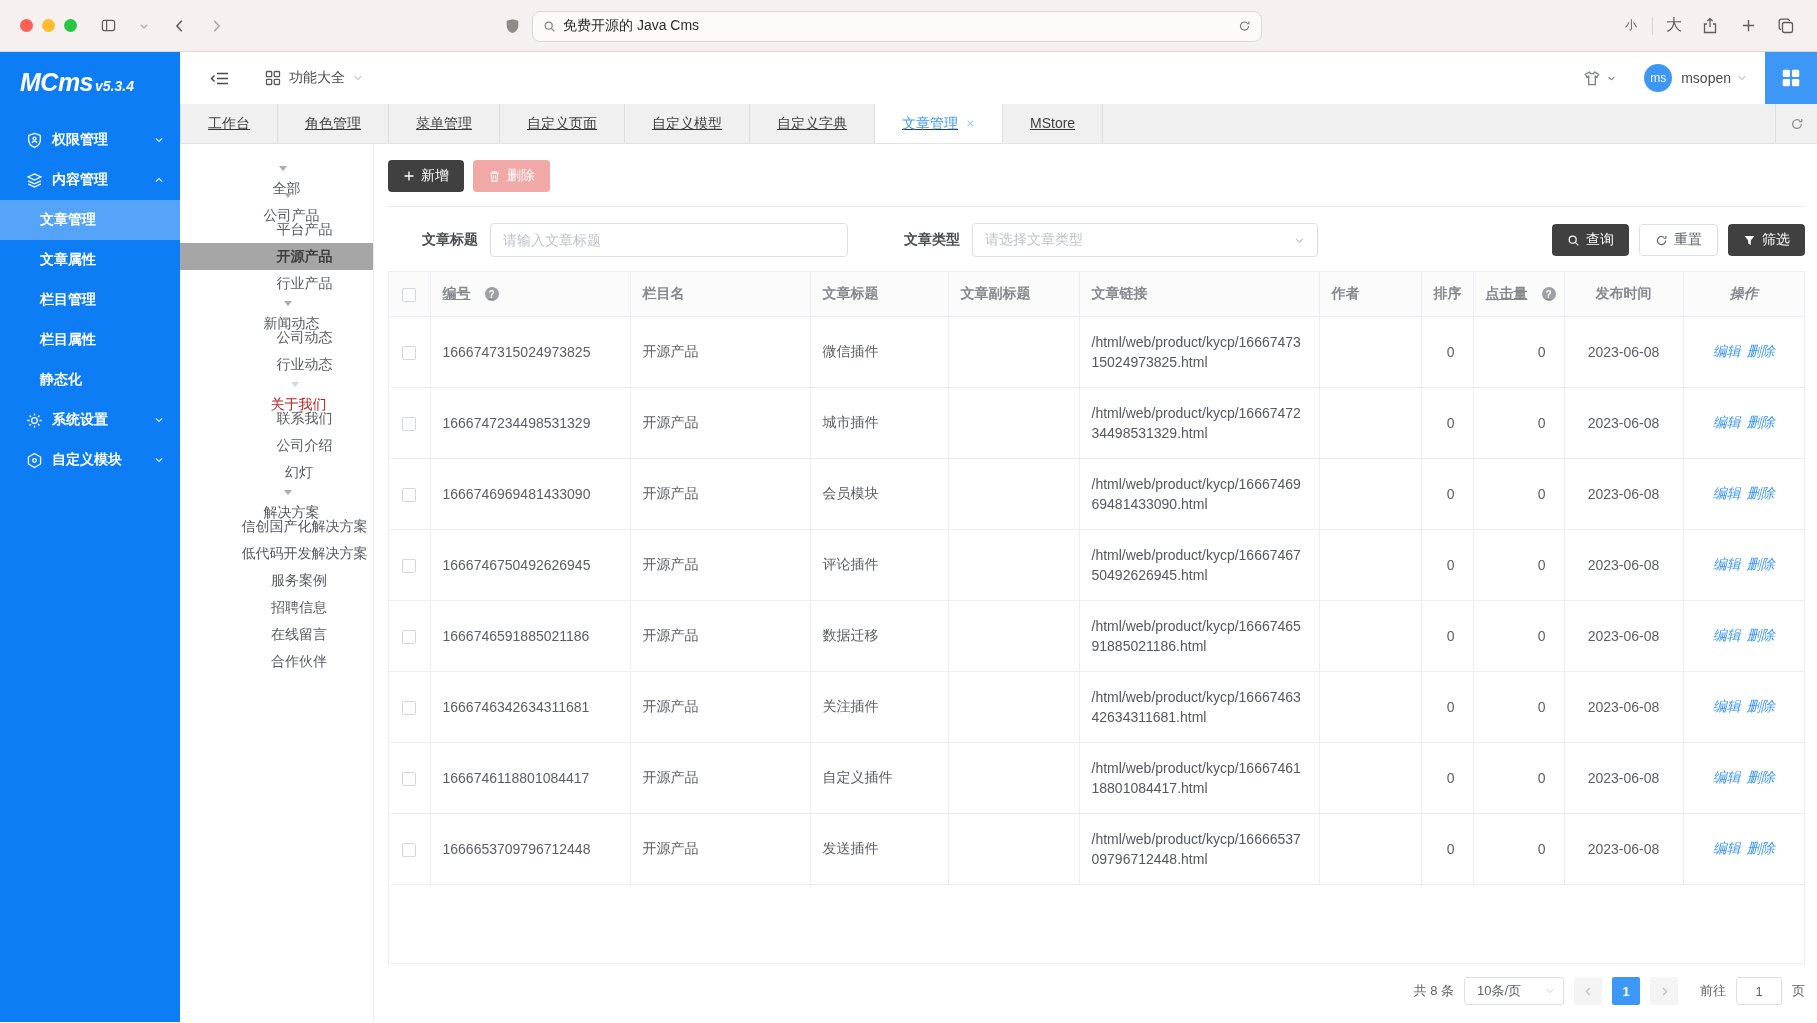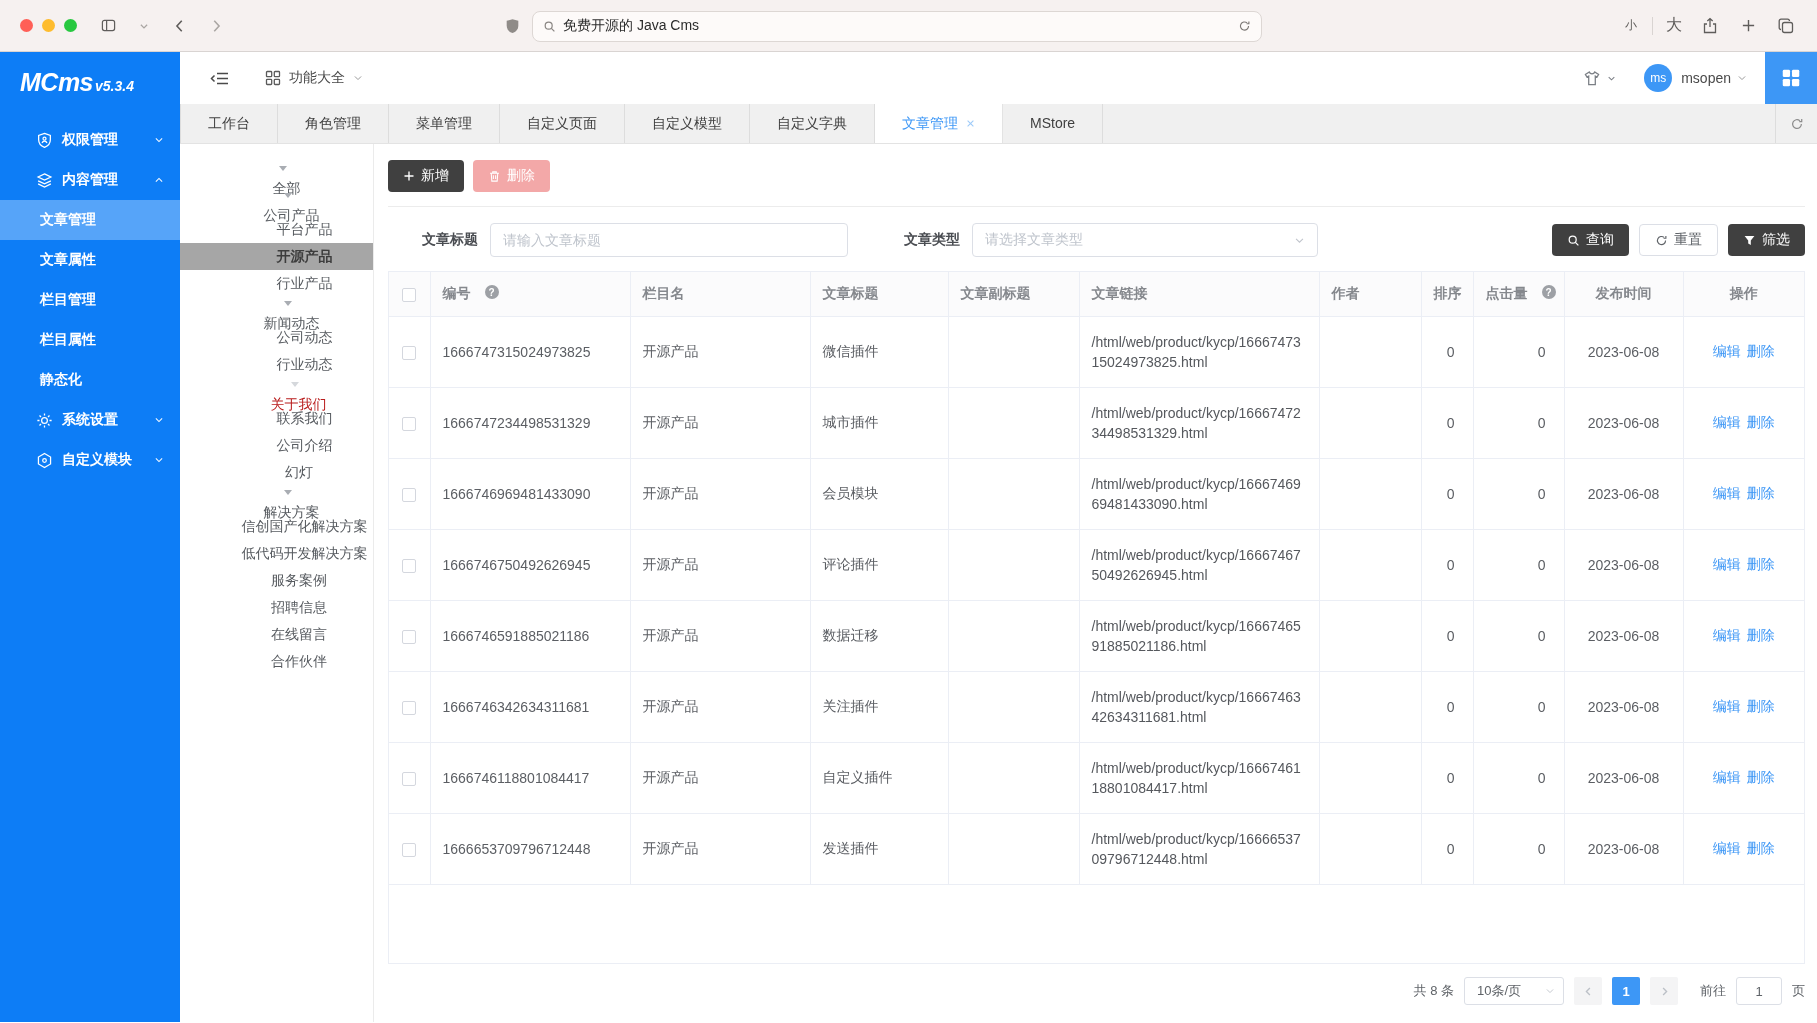--- a/index.html
+++ b/index.html
@@ -26,21 +26,21 @@
   .fontsz.big { font-size:16px; }
   .vsep { width:1px; height:18px; background:#d9d4d2; }
 
   
   .app { display:flex; height:970px; }
   .sidebar { width:180px; background:#0d7df6; color:#fff; flex:none; display:flex; flex-direction:column; }
   .logo { height:52px; display:flex; align-items:baseline; padding:16px 0 0 20px; }
   .logo .name { font-size:25px; font-weight:bold; font-style:italic; letter-spacing:-.5px; }
   .logo .ver { font-size:14px; font-style:italic; margin-left:2px; font-weight:bold; }
   .nav { margin-top:16px; font-size:14px; }
-  .nav-item { height:40px; display:flex; align-items:center; padding-left:36px; cursor:pointer; }
+  .nav-item { height:40px; display:flex; align-items:center; padding-left:26px; cursor:pointer; }
   .nav-item .nicon { width:17px; height:17px; margin-right:9px; color:#fff; flex:none; }
   .nav-item .nlabel { font-weight:bold; }
   .nav-item .chev { margin-left:auto; margin-right:16px; color:rgba(255,255,255,.95); }
   .sub-item { height:40px; display:flex; align-items:center; padding-left:40px; font-weight:bold; cursor:pointer; }
   .sub-item.active { background:rgba(255,255,255,.3); }
 
   .rightcol { flex:1; display:flex; flex-direction:column; min-width:0; }
 
   
   .appbar { height:52px; background:#fff; display:flex; align-items:center; flex:none; }
@@ -49,21 +49,21 @@
   .bigmenu .gico { color:#5a5a5a; }
   .bigmenu .chev { color:#9a9a9a; }
   .appbar-right { margin-left:auto; display:flex; align-items:center; }
   .skin { display:flex; align-items:center; gap:6px; color:#7b7f85; margin-right:28px; cursor:pointer; }
   .avatar { width:28px; height:28px; border-radius:50%; background:#3d97f6; color:#fff; font-size:12px; display:flex; align-items:center; justify-content:center; }
   .uname { margin:0 6px 0 9px; font-size:14px; color:#4a4a4a; }
   .uchev { color:#9a9a9a; margin-right:18px; }
   .appsbtn { width:52px; height:52px; background:#3d97f6; display:flex; align-items:center; justify-content:center; cursor:pointer; }
 
   
-  .tabbar { height:40px; background:#f0f0f0; border-bottom:1px solid #e3e3e3; display:flex; flex:none; }
+  .tabbar { height:40px; background:#f0f0f0; border-bottom:1px solid #e3e3e3; display:flex; flex:none;text-decoration:underline; }
   .tab { padding:0 27px; line-height:39px; font-size:14px; color:#3f3f3f; border-right:1px solid #ddd; cursor:pointer; white-space:nowrap; }
   .tab.first { border-left:1px solid #ddd; }
   .tab.active { background:#fff; color:#3d97f6; display:flex; align-items:center; gap:8px; border-right:1px solid #e3e3e3; }
   .tab.active .tclose { color:#9ecbf9; }
   .tab-space { flex:1; }
   .tab-reload { width:42px; border-left:1px solid #ddd; display:flex; align-items:center; justify-content:center; color:#8b8b8b; cursor:pointer; }
 
   
   .content { flex:1; display:flex; min-height:0; }
   .tree { width:194px; flex:none; border-right:1px solid #ebebeb; padding-top:18px; font-size:14px; color:#565a5f; overflow:hidden; }
@@ -94,26 +94,26 @@
   .fakesel { width:346px; height:34px; border:1px solid #dcdfe6; border-radius:4px; padding:0 12px; display:flex; align-items:center; color:#bfc4cc; font-size:14px; cursor:pointer; }
   .fakesel .sv { flex:1; white-space:nowrap; overflow:hidden; }
   .fakesel .chev { color:#c0c4cc; }
   .gap56 { width:56px; }
   .searchbtns { margin-left:auto; display:flex; gap:10px; }
 
   
   .tablecard { margin-top:14px; border:1px solid #ebeef5; }
   table { width:100%; border-collapse:collapse; table-layout:fixed; font-size:14px; }
   th, td { border-right:1px solid #ebeef5; border-bottom:1px solid #ebeef5; padding:12px 12px; color:#5b5e63; vertical-align:middle; text-align:left; }
-  th:last-child, td:last-child { border-right:none; }
+  th:last-child, td:last-child { border-right:none;font-style:italic; }
   thead th { background:#fbfbfc; color:#85888d; font-weight:bold; padding:13px 12px; white-space:nowrap; }
   td { height:71px; }
   .c-cb { text-align:center; }
   .cb { display:inline-block; width:14px; height:14px; border:1px solid #d4d7de; border-radius:2px; background:#fff; vertical-align:middle; cursor:pointer; }
-  .hq { display:inline-flex; gap:14px; }
+  .hq { display:inline-flex; align-items:center; gap:14px;text-decoration:underline; }
   .q { width:14px; height:14px; border-radius:50%; background:#9da0a5; color:#fff; font-size:10px; font-weight:bold; display:inline-flex; align-items:center; justify-content:center; }
   .q::after { content:"?"; }
   td.link { word-break:break-all; line-height:20px; color:#55585d; }
   .ctr { text-align:center; }
   .num { text-align:right; padding-right:18px; }
   th.ctr { text-align:center; }
   td.ops { text-align:center; white-space:nowrap; }
   td.ops a { color:#3d97f6; text-decoration:none; margin:0 3px; cursor:pointer; }
   .card-filler { height:78px; }
 

